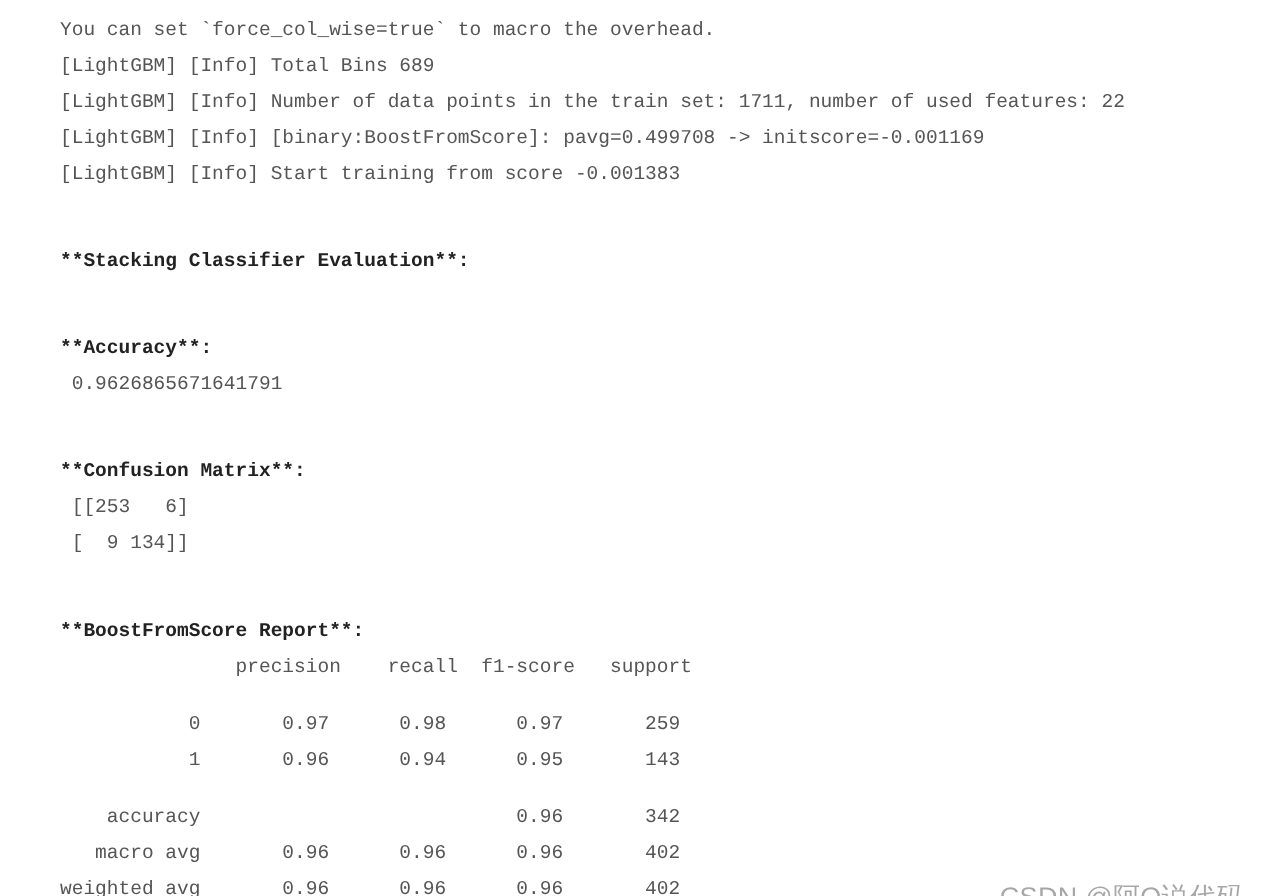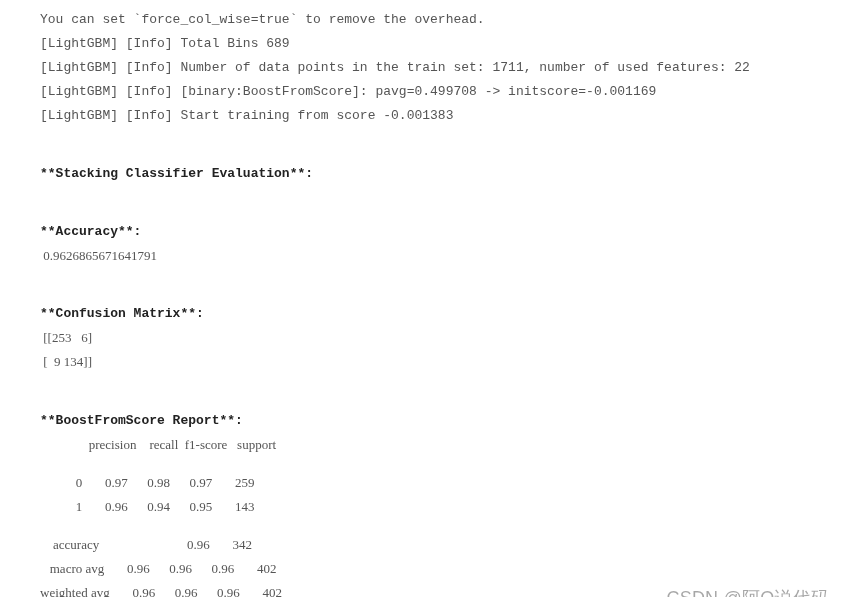--- a/index.html
+++ b/index.html
@@ -20,39 +20,38 @@
   }
   .bold-line {
     white-space: pre;
     font-weight: 700;
     color: #222;
     margin-top: 20px;
   }
   .mono-block {
     white-space: pre;
     color: #555;
-    font-family: Liberation Serif, serif;
   }
   .spacer {
     height: 14px;
   }
   .watermark {
     position: absolute;
     right: 20px;
     bottom: 10px;
     font-family: Arial, sans-serif;
     font-size: 18px;
     color: rgba(0,0,0,0.35);
     letter-spacing: 0.2px;
   }
 </style>
 </head>
 <body>
 
-<div class="log-line">You can set `force_col_wise=true` to remove the overhead.</div>
+<div class="log-line">You can set `force_col_wise=true` to macro the overhead.</div>
 <div class="log-line">[LightGBM] [Info] Total Bins 689</div>
 <div class="log-line">[LightGBM] [Info] Number of data points in the train set: 1711, number of used features: 22</div>
 <div class="log-line">[LightGBM] [Info] [binary:BoostFromScore]: pavg=0.499708 -&gt; initscore=-0.001169</div>
 <div class="log-line">[LightGBM] [Info] Start training from score -0.001383</div>
 
 <div class="spacer"></div>
 
 <div class="bold-line">**Stacking Classifier Evaluation**:</div>
 
 <div class="spacer"></div>

